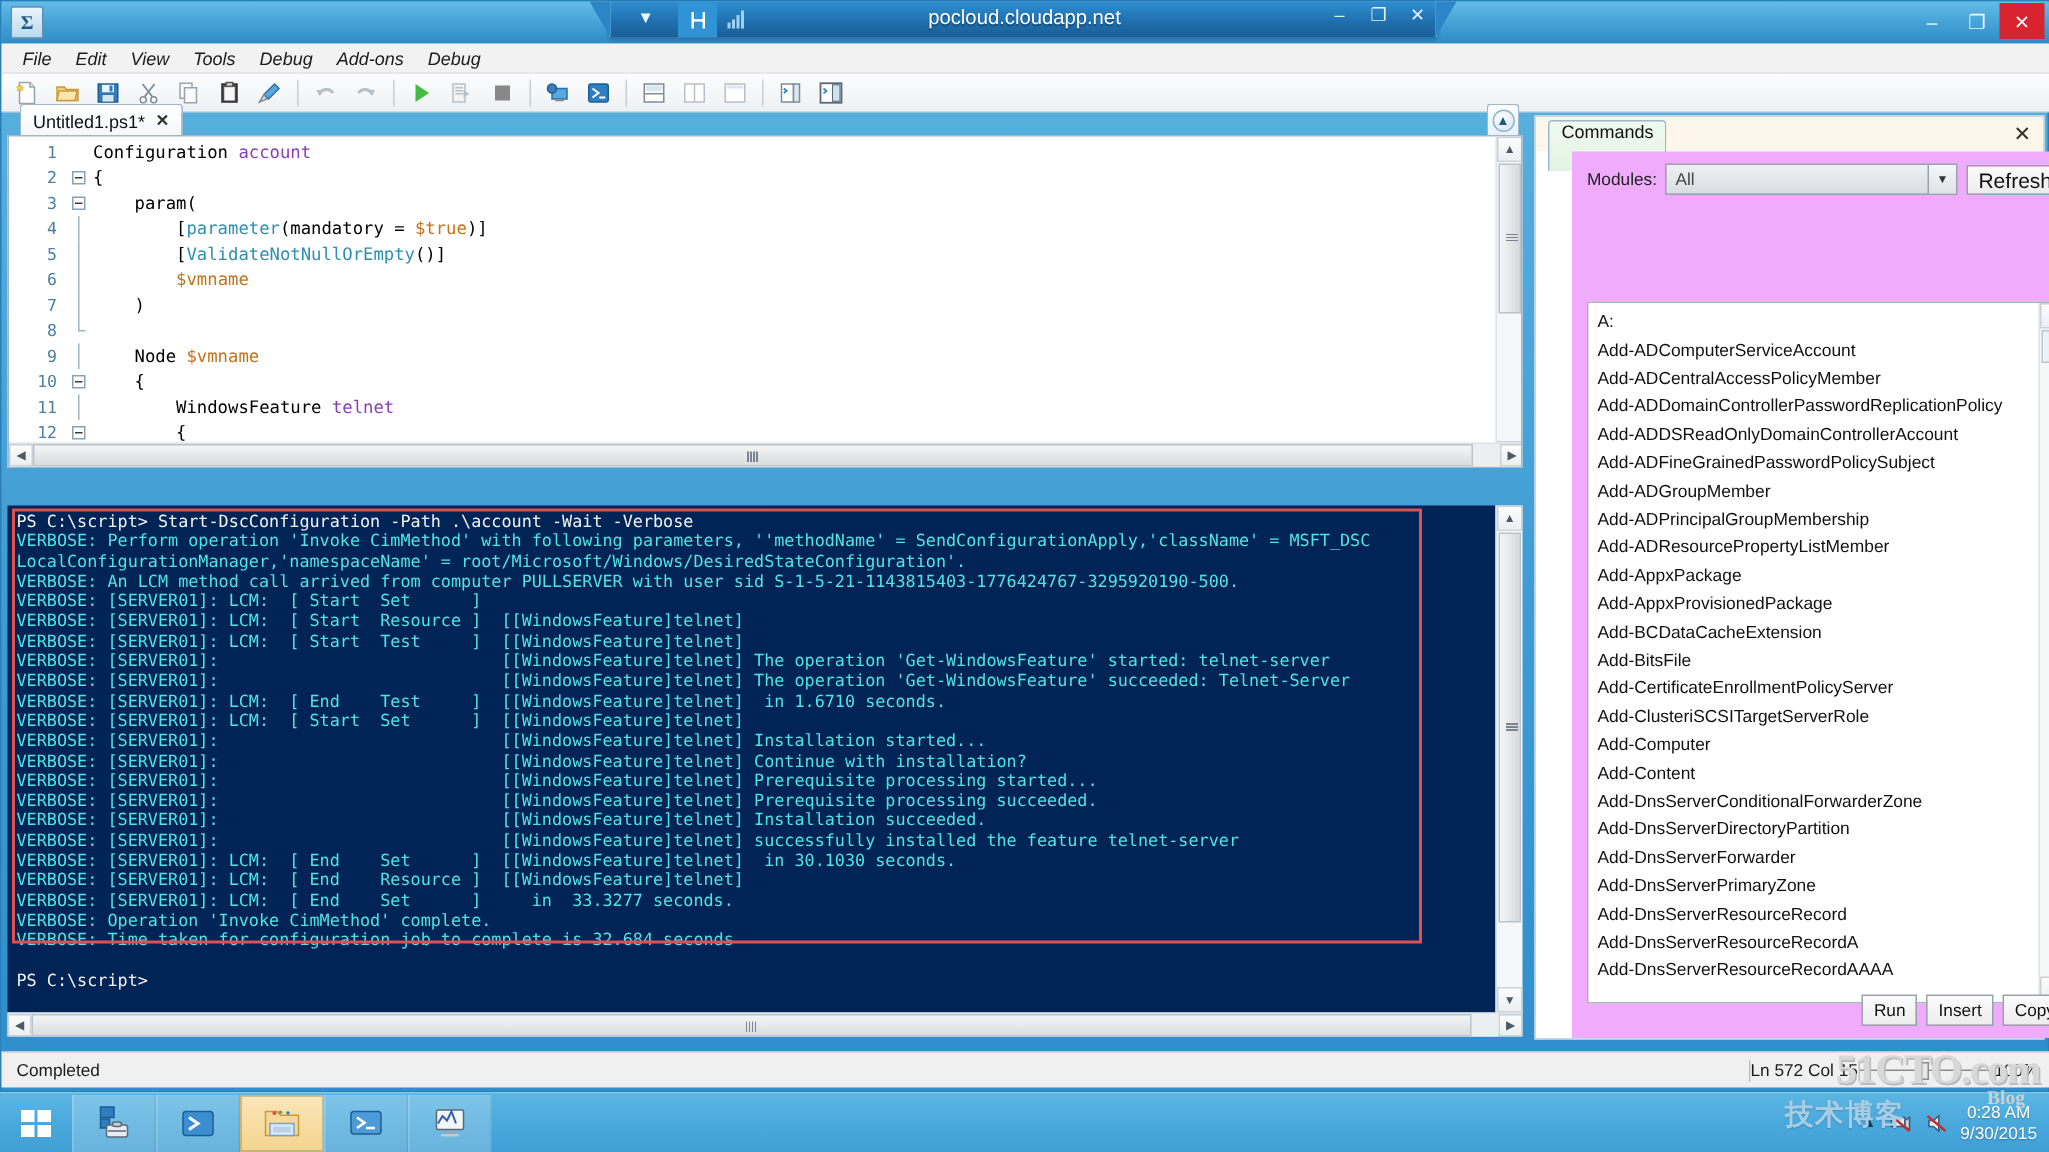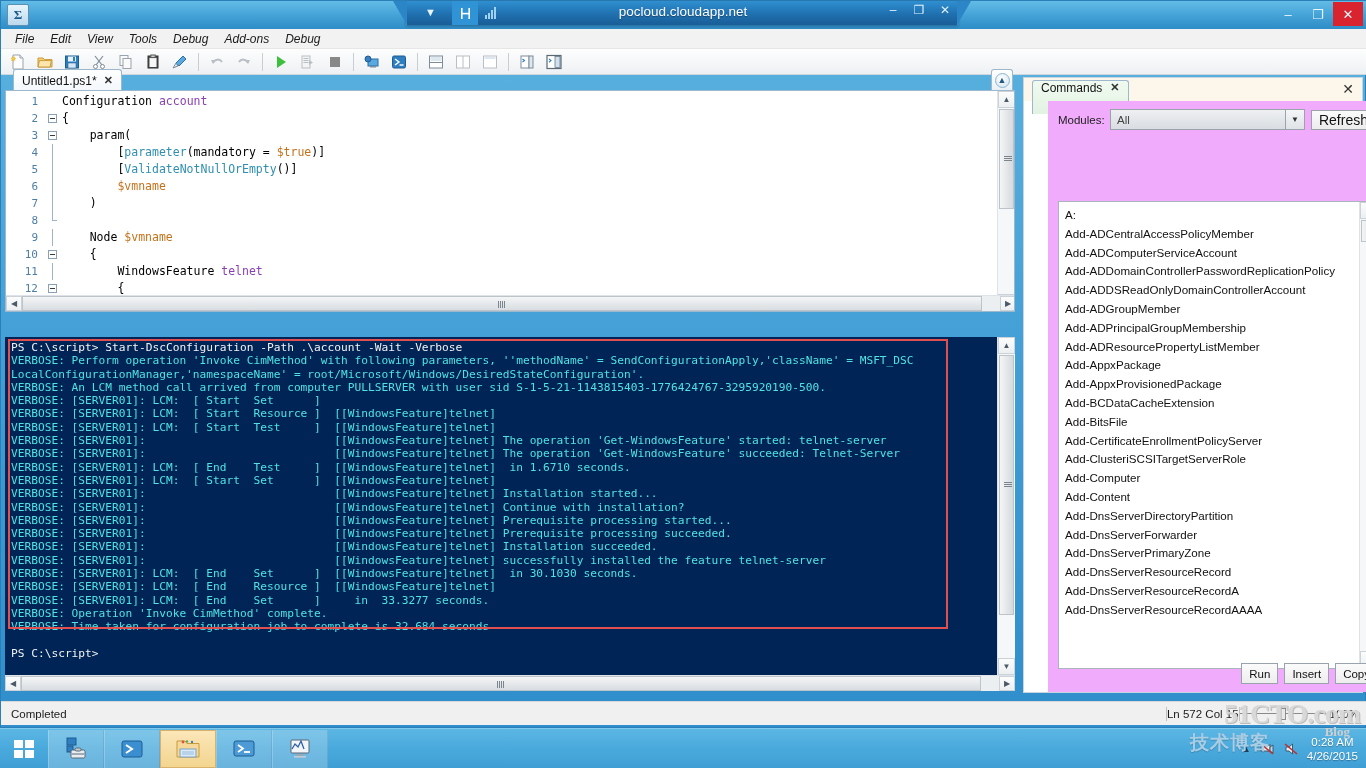--- a/index.html
+++ b/index.html
@@ -217,21 +217,21 @@
   
   .cmd-pane {
     position: absolute; left: 1022px; top: 76px; width: 340px; height: 616px;
     background: #ffffff; border: 1px solid #c8d4de;
   }
   .cmd-tabstrip { position: absolute; left: 0; top: 0; width: 338px; height: 23px; background: #fdf6ea; }
   .cmd-tab {
     position: absolute; left: 8px; top: 2px; height: 34px;
     background: linear-gradient(180deg,#f0faf0,#e2f3e2);
     border: 1px solid #9db7cc; border-bottom: none; border-radius: 3px 3px 0 0;
-    padding: 0 8px; display: flex; align-items: flex-start; gap: 8px;
+    padding: 0 8px; display: flex; align-items: flex-end; gap: 8px; flex-direction: column;
   }
   .cmd-tab-label { font-size: 12px; color: #111; }
   .cmd-pane-close { position: absolute; right: 8px; top: 3px; font-size: 14px; color: #333; }
   .cmd-body { position: absolute; left: 0; top: 23px; width: 338px; bottom: 0; background: #f0abfc; padding: 8px 10px 0 10px; margin-left: 24px; }
   .cmd-row { display: flex; align-items: center; margin-bottom: 8px; }
   .cmd-label { width: 52px; font-size: 11.5px; color: #222; }
   .cmd-select {
     flex: 1; height: 21px; background: linear-gradient(180deg,#eef0f2,#d9dde1);
     border: 1px solid #9aa3ab; display: flex; align-items: center;
     padding-left: 6px; font-size: 11.5px; color: #444; position: relative;
@@ -576,35 +576,37 @@
             <span>All</span>
             <span class="arrow">▼</span>
           </div>
           <div class="cmd-refresh">Refresh</div>
         </div>
 
 
         <div class="cmd-list">
           <div class="cmd-list-inner" id="cmd-list-inner">
               <div class="cmd-li group">A:</div>
+              <div class="cmd-li">Add-ADComputerServiceAccount</div>
               <div class="cmd-li">Add-ADCentralAccessPolicyMember</div>
-              <div class="cmd-li">Add-ADComputerServiceAccount</div>
               <div class="cmd-li">Add-ADDomainControllerPasswordReplicationPolicy</div>
               <div class="cmd-li">Add-ADDSReadOnlyDomainControllerAccount</div>
+              <div class="cmd-li">Add-ADFineGrainedPasswordPolicySubject</div>
               <div class="cmd-li">Add-ADGroupMember</div>
               <div class="cmd-li">Add-ADPrincipalGroupMembership</div>
               <div class="cmd-li">Add-ADResourcePropertyListMember</div>
               <div class="cmd-li">Add-AppxPackage</div>
               <div class="cmd-li">Add-AppxProvisionedPackage</div>
               <div class="cmd-li">Add-BCDataCacheExtension</div>
               <div class="cmd-li">Add-BitsFile</div>
               <div class="cmd-li">Add-CertificateEnrollmentPolicyServer</div>
               <div class="cmd-li">Add-ClusteriSCSITargetServerRole</div>
               <div class="cmd-li">Add-Computer</div>
               <div class="cmd-li">Add-Content</div>
+              <div class="cmd-li">Add-DnsServerConditionalForwarderZone</div>
               <div class="cmd-li">Add-DnsServerDirectoryPartition</div>
               <div class="cmd-li">Add-DnsServerForwarder</div>
               <div class="cmd-li">Add-DnsServerPrimaryZone</div>
               <div class="cmd-li">Add-DnsServerResourceRecord</div>
               <div class="cmd-li">Add-DnsServerResourceRecordA</div>
               <div class="cmd-li">Add-DnsServerResourceRecordAAAA</div>
             </div>
           <div class="cmd-list-scroll">
             <div class="vs-btn" style="width:16px">∧</div>
             <div class="vs-thumb" style="top:18px;height:22px;width:14px"></div>
@@ -694,21 +696,21 @@
           </svg>
       </span>
       <span class="tray-ico">
         <svg width="14" height="14" viewBox="0 0 14 14">
             <path d="M2 5h3l3.5-3v10L5 9H2z" fill="#e8f2f8" stroke="#3a5a70"></path>
             <path d="M1 2l12 10" stroke="#c03030" stroke-width="1.6"></path>
           </svg>
       </span>
       <span class="clock">
         <span>0:28 AM</span><br>
-        <span>4/26/2015</span>
+        <span>9/30/2015</span>
       </span>
     </div>
   </div>
 
   <div class="wm-main">51CTO.com</div>
   <div class="wm-blog">Blog</div>
   <div class="wm-cn">技术博客</div>
 
 </div>
 

